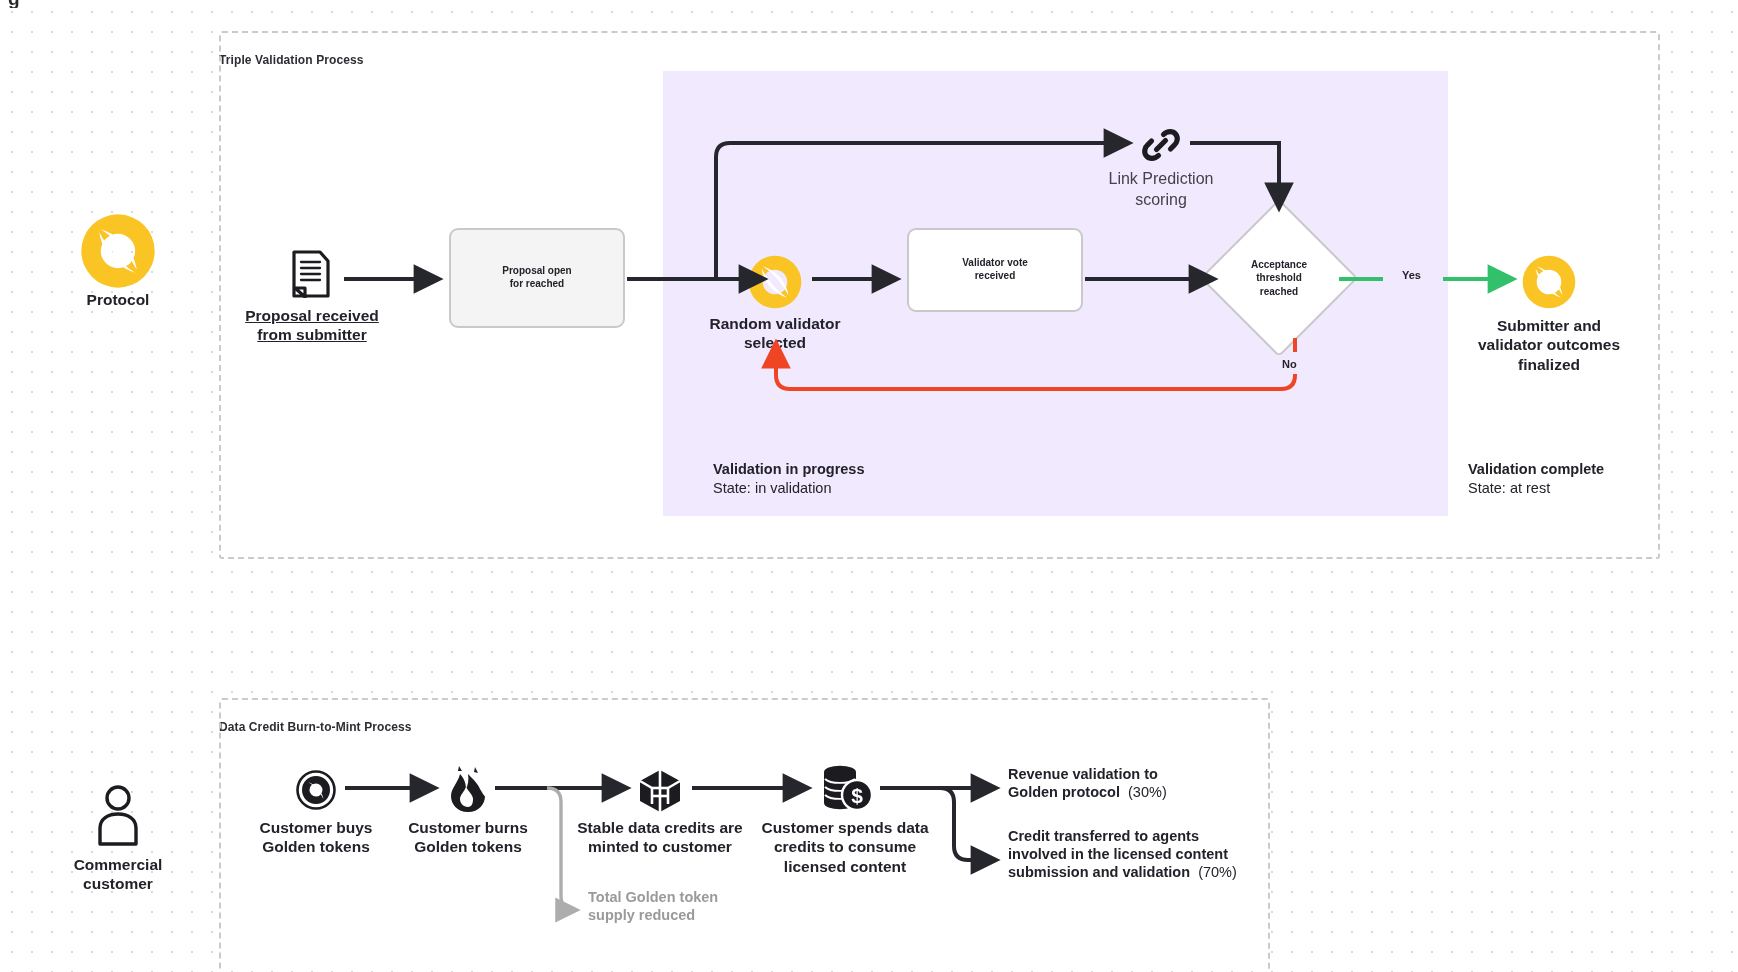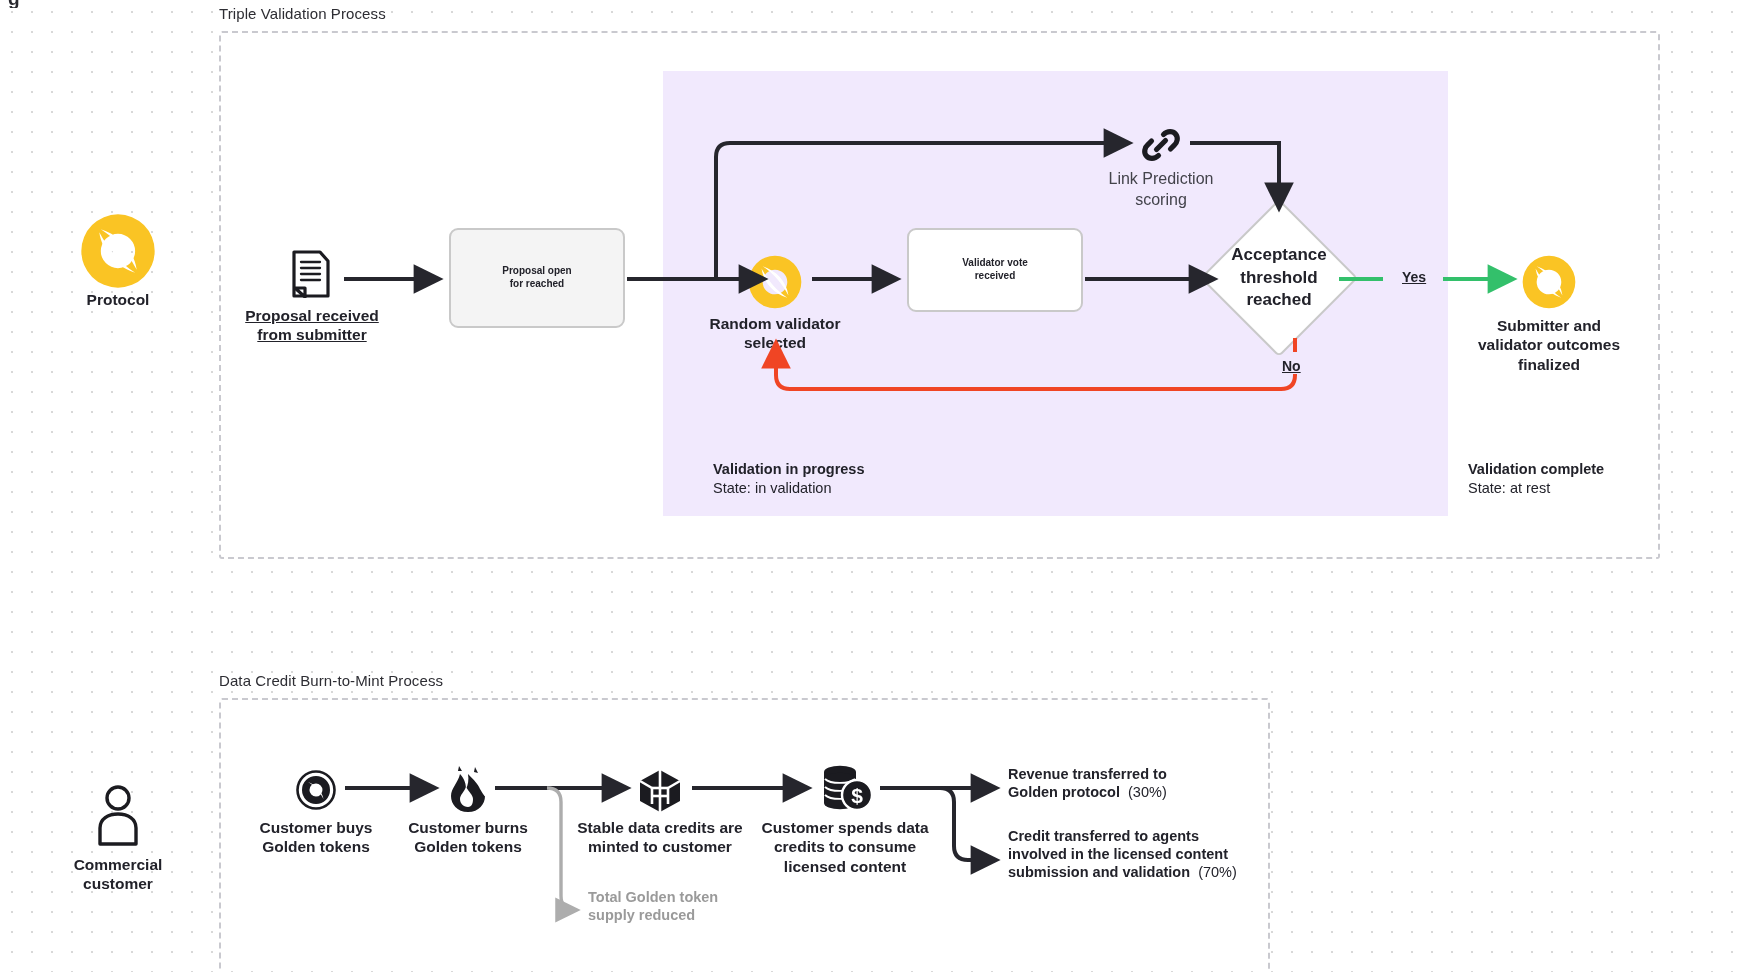--- a/index.html
+++ b/index.html
@@ -16,25 +16,26 @@
     background-image: radial-gradient(circle, #d8d8d8 1.1px, transparent 1.2px);
     background-size: 20px 20px;
     background-position: 2px 2px;
   }
   
   .plate { position: absolute; background: #ffffff; }
 
   
   .section-title {
     position: absolute;
-    font-size: 15px;
-    font-weight: normal;
+    font-size: 12px;
+    font-weight: bold;
     color: #2d2d33;
     letter-spacing: .1px;
     white-space: nowrap;
+    margin-top: 48px;
   }
   .dashed-frame {
     position: absolute;
     border: 2.5px dashed #c9c9cf;
     border-radius: 3px;
     background: transparent;
   }
   .validation-fill {
     position: absolute;
     background: #f1e9fd;
@@ -57,21 +58,21 @@
     position: absolute; inset: 0;
     background: #ffffff;
     border: 2.5px solid #c9c9c9;
     transform: rotate(45deg);
     border-radius: 5px;
   }
   .diamond-label {
     position: absolute; inset: 0;
     display: flex; flex-direction: column;
     align-items: center; justify-content: center;
-    font-size: 17px; font-weight: bold; color: #22222a;
+    font-size: 10px; font-weight: bold; color: #22222a;
     line-height: 1.32; text-align: center;
   }
 
   
   .caption {
     position: absolute;
     text-align: center;
     font-size: 15.5px; font-weight: bold; color: #22222a;
     line-height: 1.25;
   }
@@ -81,21 +82,21 @@
 
   .state-label {
     position: absolute;
     font-size: 14.5px; line-height: 1.32; color: #22222a;
   }
   .state-label .t { font-weight: bold; display: block; }
   .state-label .s { font-weight: normal; display: block; }
 
   .flow-label {
     position: absolute;
-    font-size: 14px; font-weight: bold; color: #22222a; text-decoration: underline;
+    font-size: 11px; font-weight: bold; color: #22222a;
   }
   .edge-note {
     position: absolute;
     text-align: center;
     font-size: 16px; color: #43434b; line-height: 1.32;
   }
   .pct { font-weight: normal; }
 
   svg.wires { position: absolute; left: 0; top: 0; width: 1738px; height: 972px; overflow: visible; pointer-events: none; }
 
@@ -318,21 +319,21 @@
     <span>supply reduced</span>
   </div>
 
   <div class="caption" style="left:740px; top:818px; width:210px;">
     <span>Customer spends data</span><br>
     <span>credits to consume</span><br>
     <span>licensed content</span>
   </div>
 
   <div class="caption small left" style="left:1008px; top:765px; width:250px;">
-    <span>Revenue transferred to</span><br>
+    <span>Revenue validation to</span><br>
     <span>Golden protocol</span><span>&nbsp;&nbsp;</span><span class="pct">(30%)</span>
   </div>
 
   <div class="caption small left" style="left:1008px; top:827px; width:260px;">
     <span>Credit transferred to agents</span><br>
     <span>involved in the licensed content</span><br>
     <span>submission and validation</span><span>&nbsp;&nbsp;</span><span class="pct">(70%)</span>
   </div>
 
   <svg class="wires">

